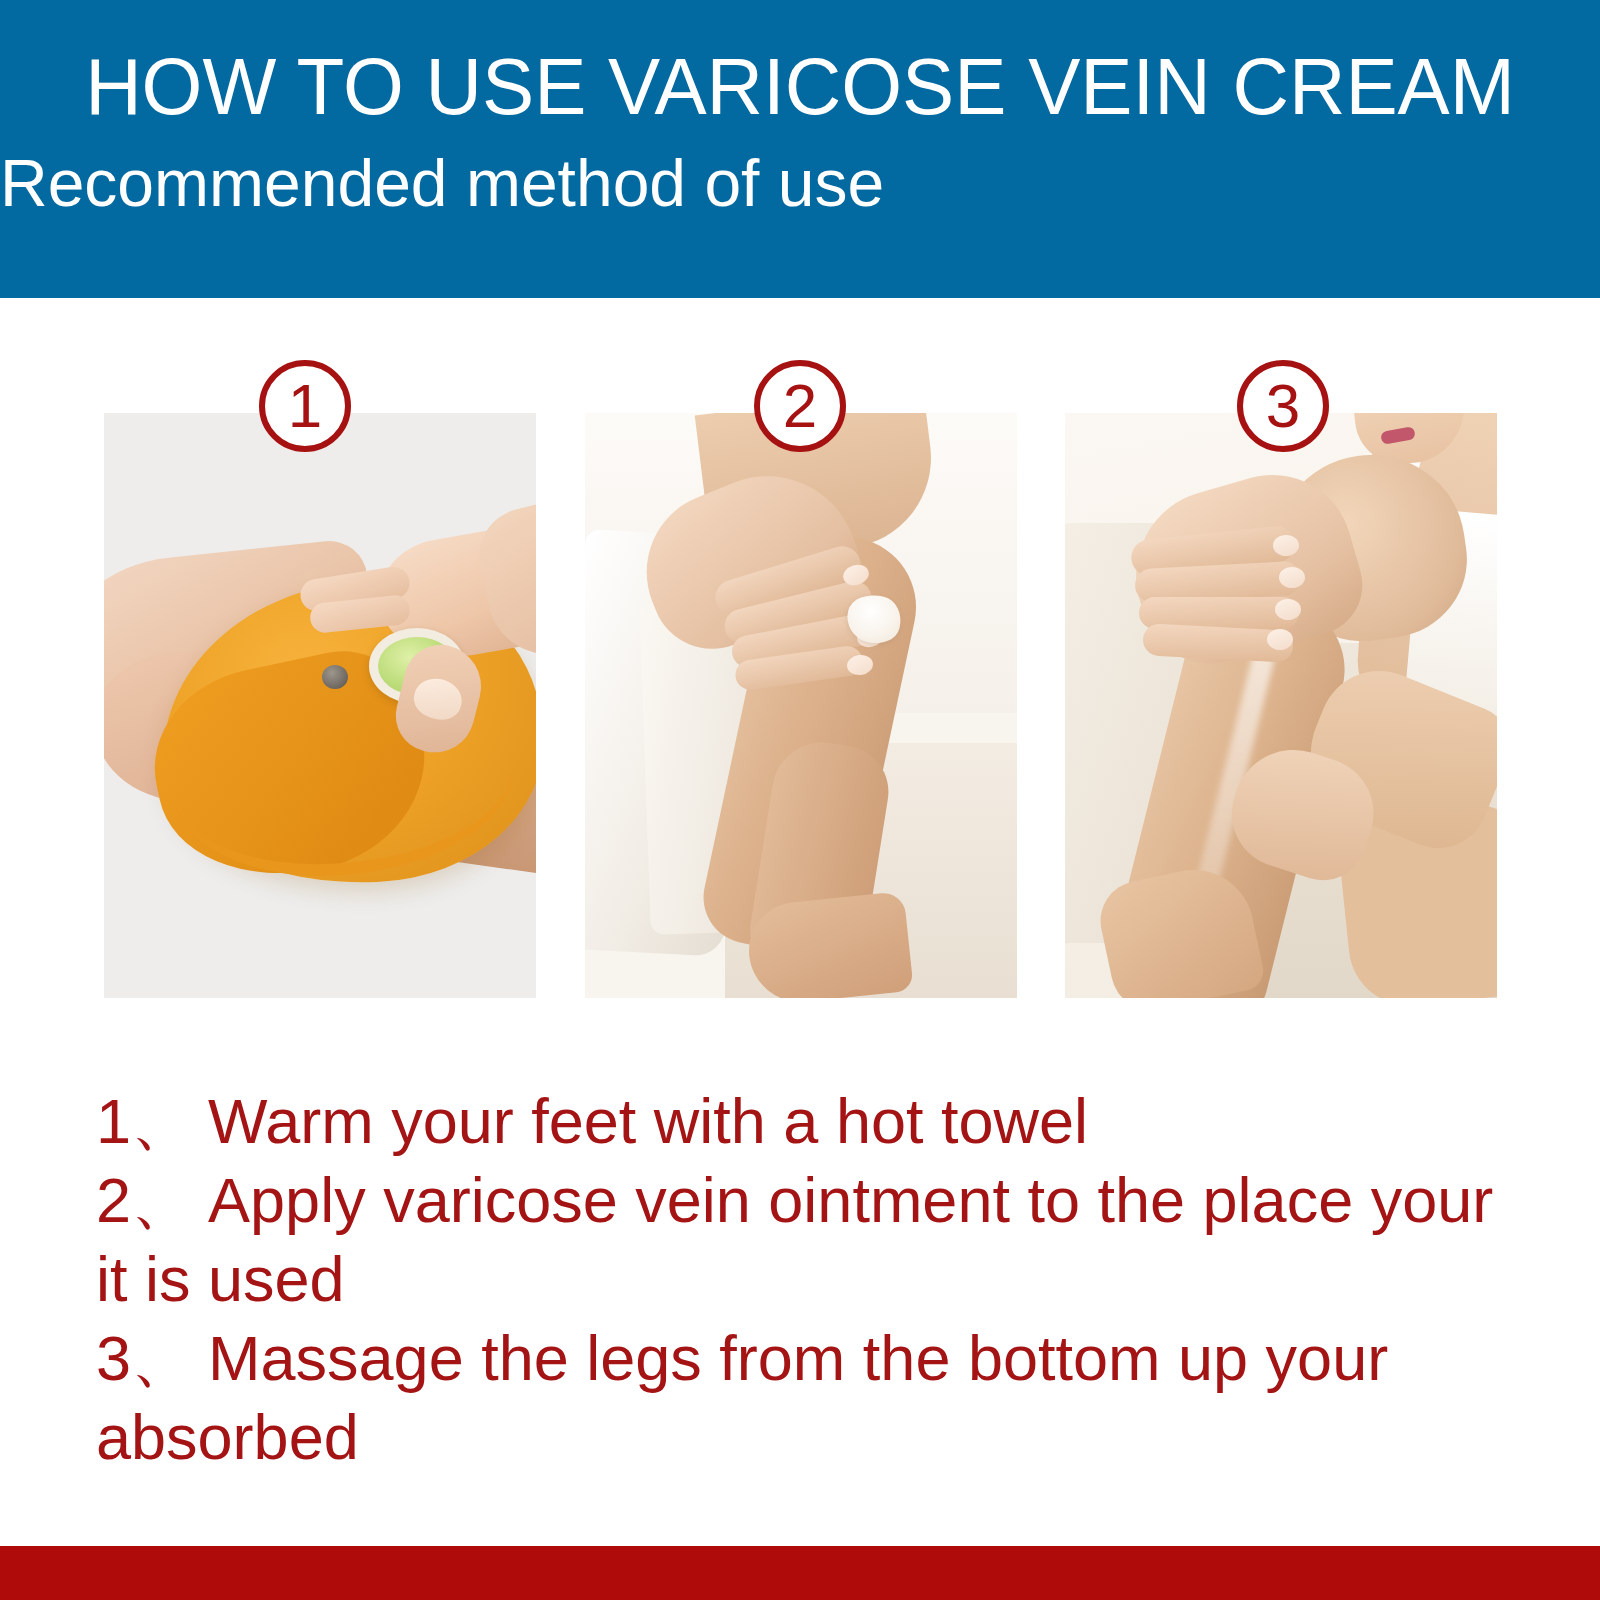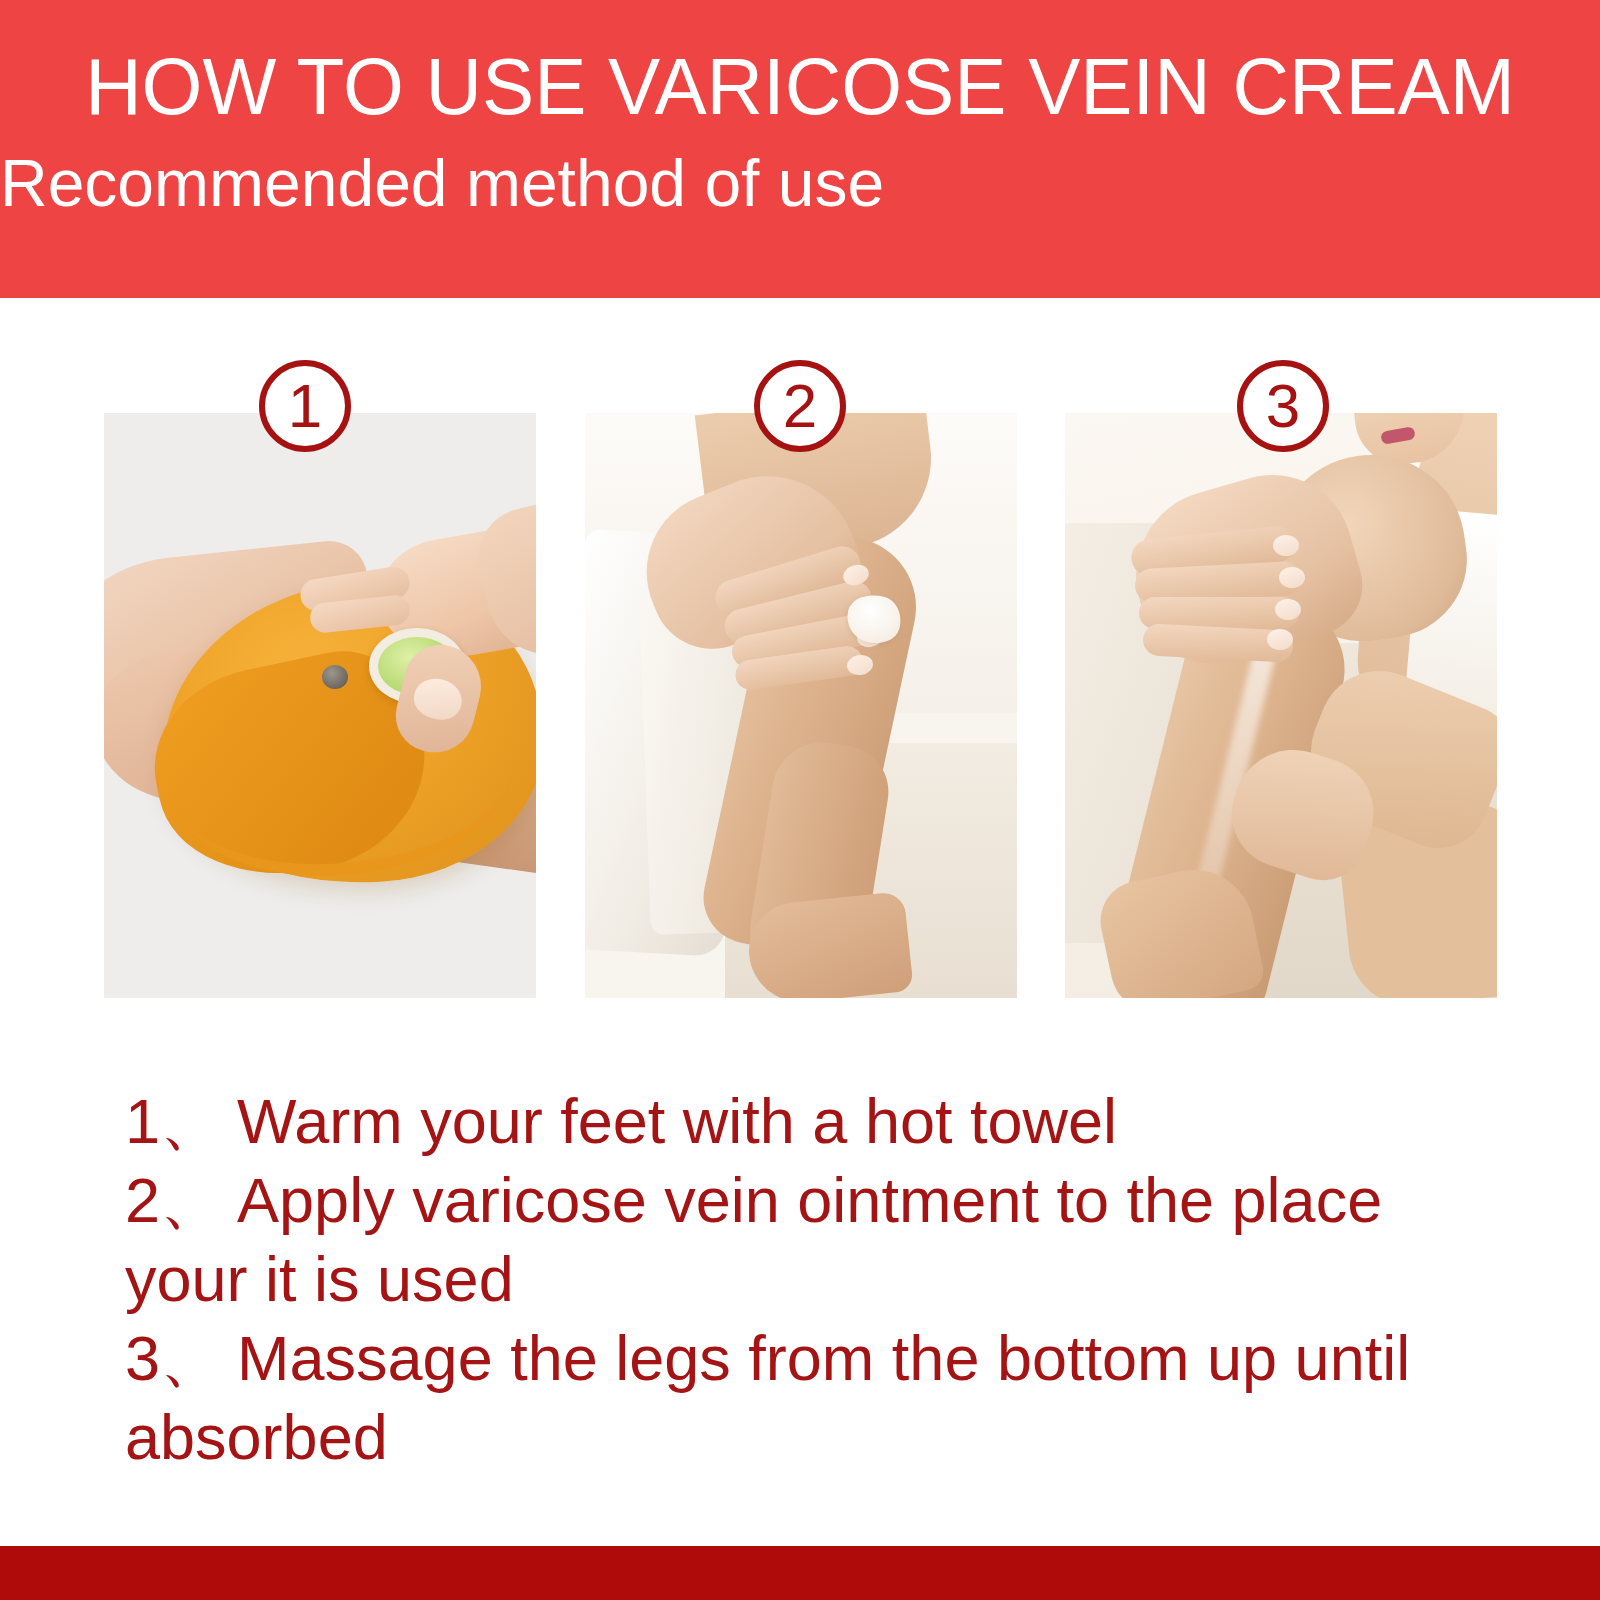--- a/index.html
+++ b/index.html
@@ -8,21 +8,21 @@
     background:#ffffff;
     font-family:"Liberation Sans", sans-serif;
     overflow:hidden;
     position:relative;
   }
   .page{position:relative;width:1600px;height:1600px;background:#fff;}
 
   
   .header{
     position:absolute;left:0;top:0;width:1600px;height:298px;
-    background:#ef4444;
+    background:#0369a1;
   }
   .header-title{
     position:absolute;left:0;top:46px;width:1600px;
     text-align:center;color:#ffffff;
     font-family:"Liberation Sans Narrow","Liberation Sans",sans-serif;
     font-size:79px;line-height:82px;font-weight:400;
     letter-spacing:0px;
     transform:scaleX(0.99);
     white-space:nowrap;
   }
@@ -291,21 +291,21 @@
   }
 
   
   .steps{
     position:absolute;left:96px;top:1082px;width:1420px;
     color:#a51414;
     font-family:"Liberation Sans Narrow","Liberation Sans",sans-serif;
     font-size:63px;line-height:79px;
     font-weight:400;
   }
-  .step-line{white-space:normal;margin-left:29px;}
+  .step-line{white-space:normal;}
   .step-num{letter-spacing:0px;}
   .step-gap{display:inline-block;width:14px;}
 
   
   .footer{
     position:absolute;left:0;top:1546px;width:1600px;height:54px;
     background:#af0b0b;
   }
 </style>
 </head>
@@ -393,19 +393,19 @@
   </div>
 
   <div class="steps">
     <div class="step-line">
       <span class="step-num">1、</span><span class="step-gap"></span><span>Warm your feet with a hot towel</span>
     </div>
     <div class="step-line">
       <span class="step-num">2、</span><span class="step-gap"></span><span>Apply varicose vein ointment to the place your it is used</span>
     </div>
     <div class="step-line">
-      <span class="step-num">3、</span><span class="step-gap"></span><span>Massage the legs from the bottom up until absorbed</span>
+      <span class="step-num">3、</span><span class="step-gap"></span><span>Massage the legs from the bottom up your absorbed</span>
     </div>
   </div>
 
   <div class="footer"></div>
 
 </div>
 
 </body></html>

